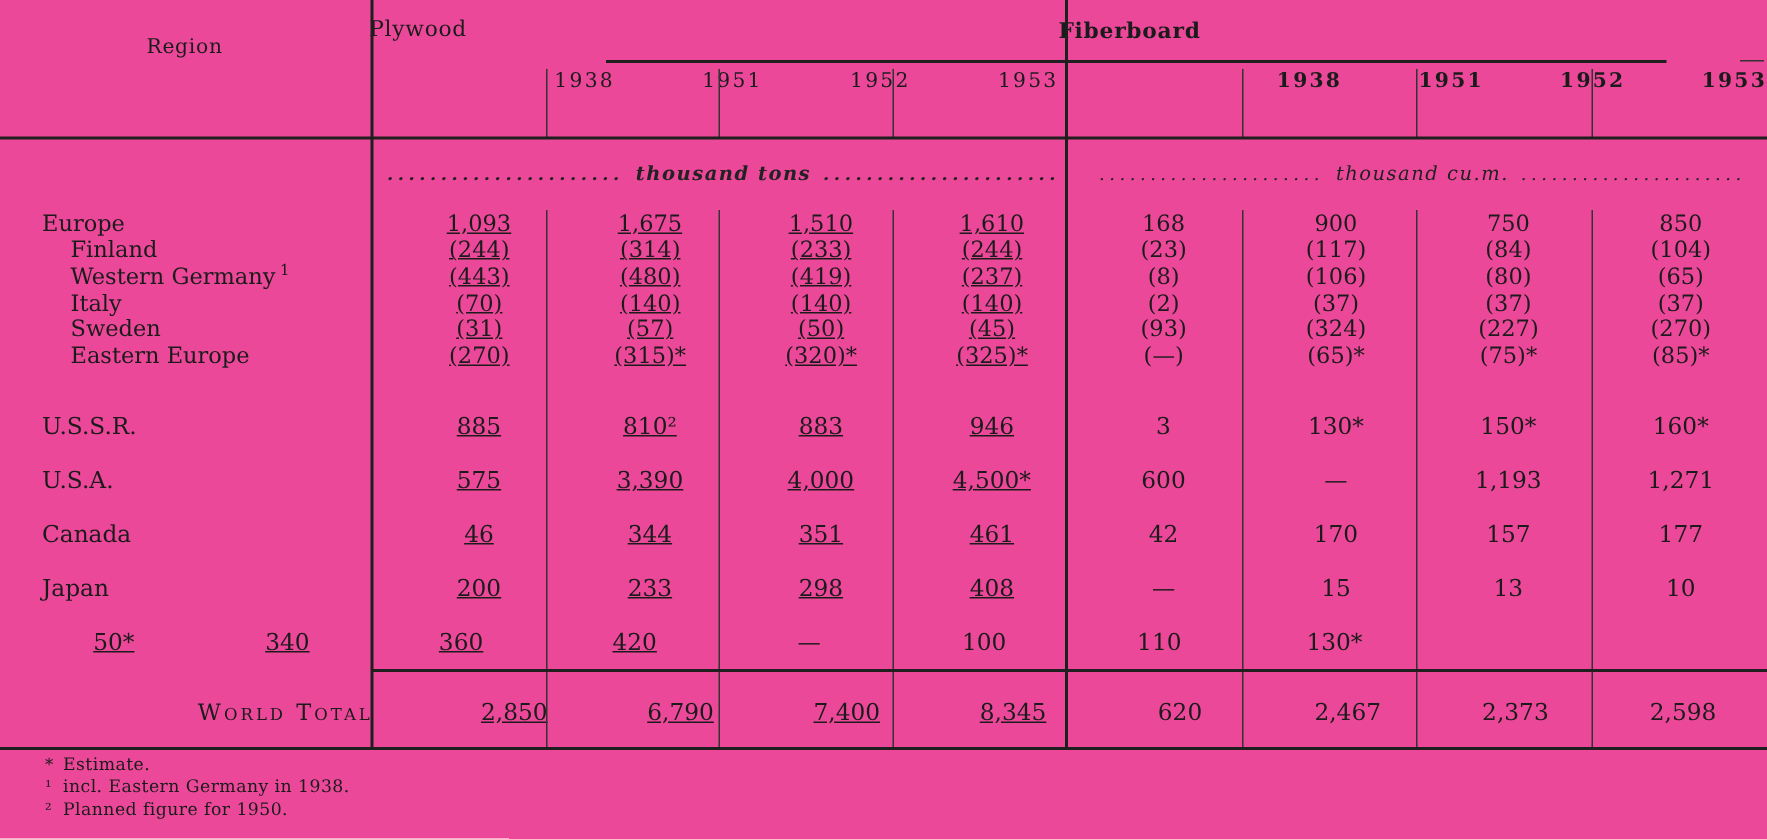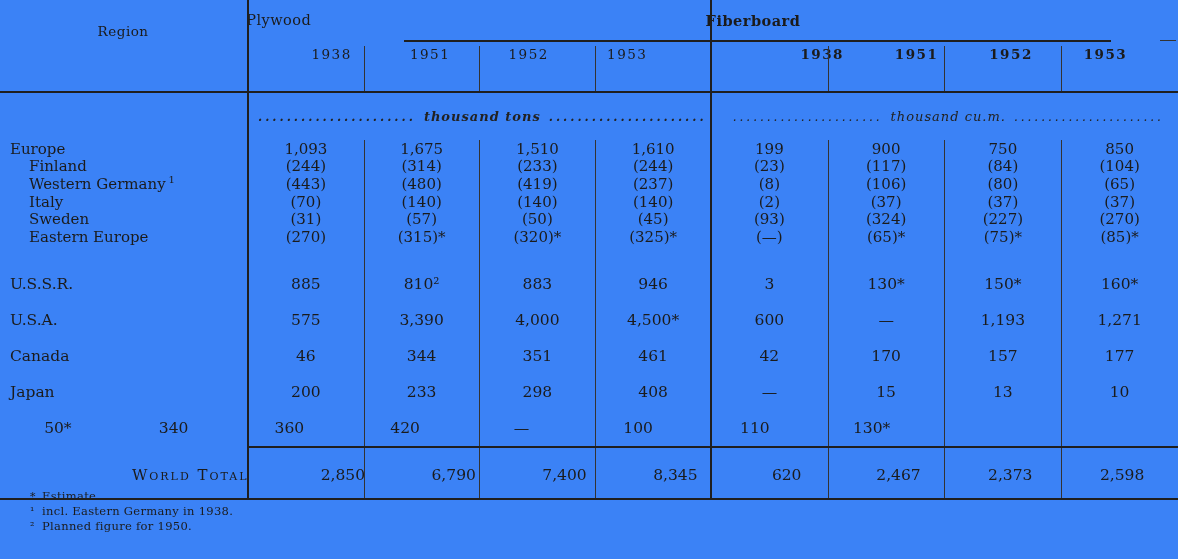--- a/index.html
+++ b/index.html
@@ -1,58 +1,58 @@
 <!DOCTYPE html>
 <html><head>
 <meta charset="utf-8">
 <style>
   html,body { margin:0; padding:0; background:#ffffff; }
   .page {
-    position:relative; width:1178px; height:559px; background:#3b82f6;
+    position:relative; width:1178px; height:559px; background:#ec4899;
     color:#1b1b1b; font-family:"DejaVu Serif", "Liberation Serif", serif;
     overflow:hidden;
   }
   
   .rule { position:absolute; background:#1f1f1f; }
   .rule.thin { background:#333333; }
   
   .hdr { display:flex; height:92px; }
   .w-reg { width:248px; }
   .w-ply { width:463px; }
   .w-fib { width:476px;font-weight:bold; }
   .h-region { display:flex; justify-content:center; align-items:flex-start; padding-top:23px;
               font-size:13.5px; letter-spacing:0.5px; }
   .h-group { display:flex; flex-direction:row; }
   .glabel { height:40px; display:flex; align-items:center; justify-content:center;
             font-size:14.5px; letter-spacing:0.5px; }
   .h-years { flex:1; display:flex; align-items:center; }
-  .yc { flex:1; text-align:left; font-size:13.5px; letter-spacing:1.5px;margin-top:16px; }
+  .yc { flex:1; text-align:right; font-size:13.5px; letter-spacing:1.5px;margin-top:16px; }
   
   .units { display:flex; height:48px; align-items:center; }
   .u { text-align:center; font-style:italic; font-size:13px; white-space:nowrap; overflow:hidden; color:#222; }
   .u .dots { letter-spacing:3px; font-size:12px; }
   .u .ulabel { padding:0 8px; letter-spacing:1px; }
   
-  .tbody { display:block; }
+  .tbody { display:block;padding-left:18px; }
   .trow { display:flex; align-items:center; }
   .trow.tight { height:17.6px; font-size:15px; }
   .trow.big { height:36px; font-size:15.5px; }
   .trow.tight + .trow.big { margin-top:20px; }
   .cell.reg { width:248px; padding-left:10px; box-sizing:border-box; white-space:nowrap; }
   .trow.indent .cell.reg { padding-left:29px; }
   .cell.val { text-align:center; }
-  .pc { width:115.75px; }
+  .pc { width:115.75px;text-decoration:underline; }
   .fc { width:116.75px; }
   sup.rsup { font-size:10px; margin-left:3px; }
   
   .trow.total { height:52px; font-size:15.5px; padding-top:6px; box-sizing:border-box;margin-left:48px; }
   .trow.total .cell.reg { padding-left:45px; display:flex; justify-content:center;
       font-variant:small-caps; letter-spacing:2px; font-size:15px; }
   
-  .footnotes { position:absolute; left:30px; top:489px; font-size:11.5px; line-height:15px; color:#1b1b1b; }
+  .footnotes { position:absolute; left:30px; top:502px; font-size:11.5px; line-height:15px; color:#1b1b1b; }
   .fn .marker { display:inline-block; width:12px; text-align:left; font-size:11px; vertical-align:top; }
   .fn .fn-text { letter-spacing:0.3px; }
 </style>
 </head>
 <body>
 
 <div class="page">
 
   <div class="hdr">
     <div class="h-region w-reg">Region</div>
@@ -86,21 +86,21 @@
     </div>
   </div>
 
   <div class="tbody">
       <div class="trow tight">
     <div class="cell reg"><span class="rname">Europe</span></div>
     <div class="cell val pc">1,093</div>
     <div class="cell val pc">1,675</div>
     <div class="cell val pc">1,510</div>
     <div class="cell val pc">1,610</div>
-    <div class="cell val fc">199</div>
+    <div class="cell val fc">168</div>
     <div class="cell val fc">900</div>
     <div class="cell val fc">750</div>
     <div class="cell val fc">850</div>
   </div>
       <div class="trow tight indent">
     <div class="cell reg"><span class="rname">Finland</span></div>
     <div class="cell val pc">(244)</div>
     <div class="cell val pc">(314)</div>
     <div class="cell val pc">(233)</div>
     <div class="cell val pc">(244)</div>

